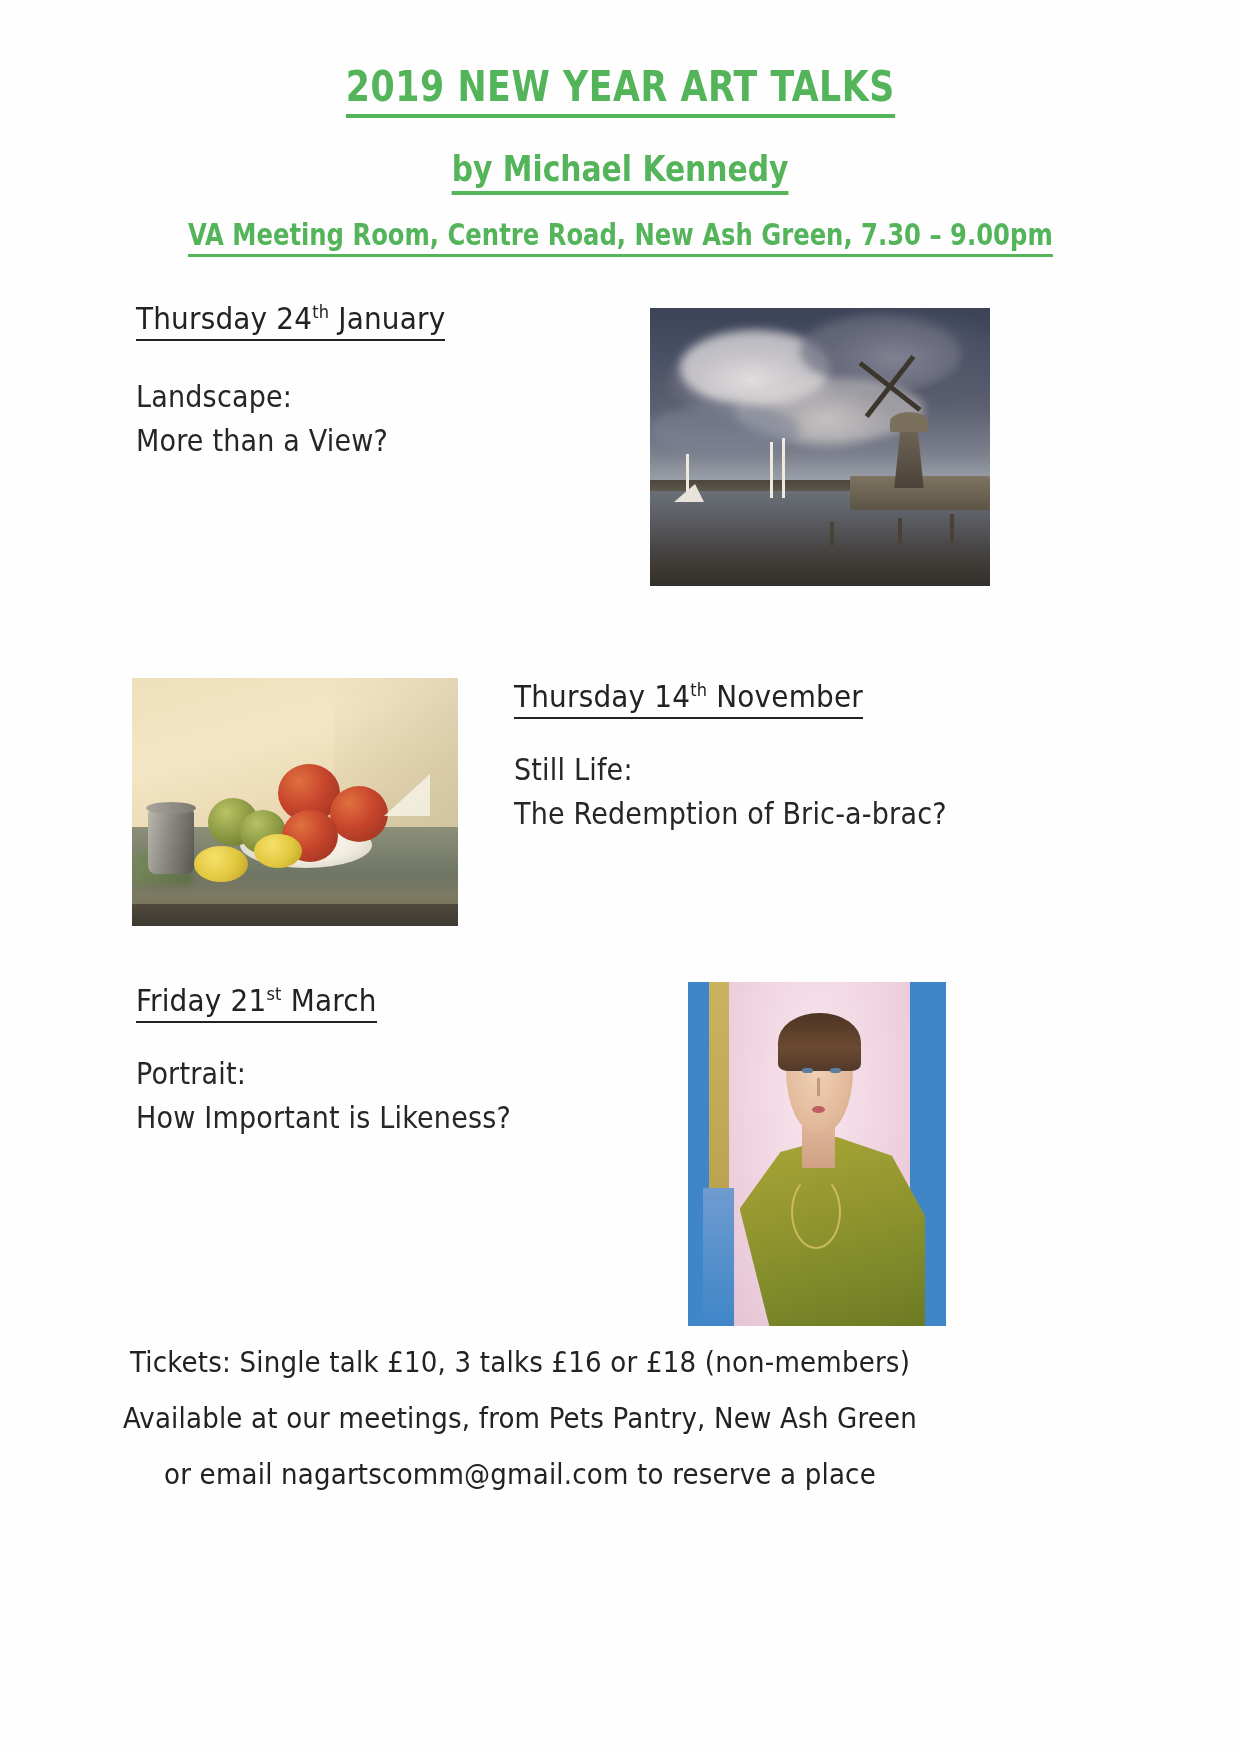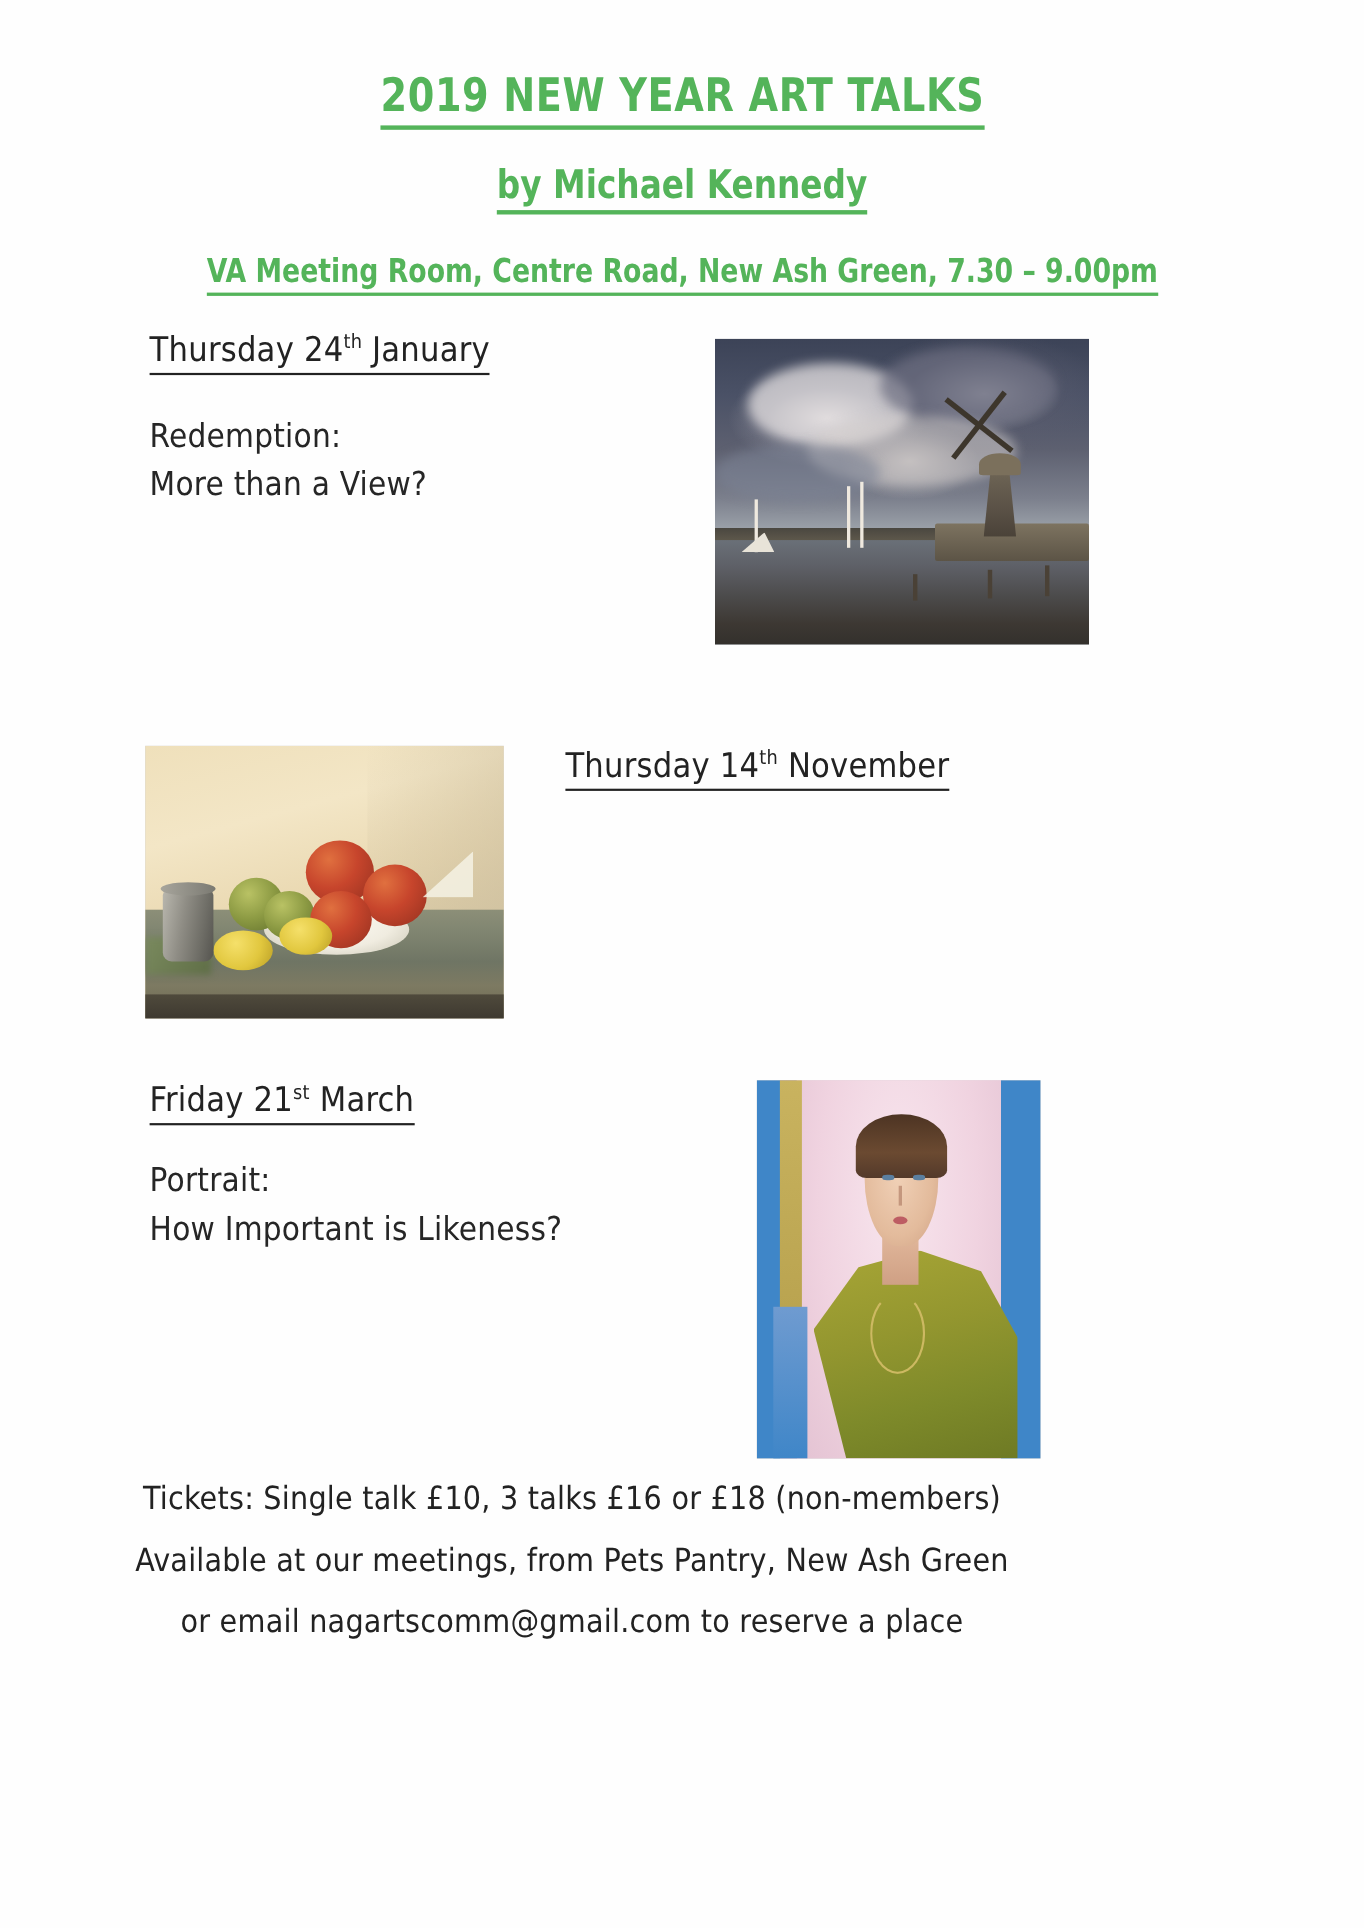--- a/index.html
+++ b/index.html
@@ -51,21 +51,21 @@
     font-family: "DejaVu Sans Condensed", "Liberation Sans Narrow", "Liberation Sans", sans-serif;
     font-weight: bold;
     font-size: 36px;
     color: #54b45a;
     border-bottom: 4px solid #54b45a;
     padding-bottom: 2px;
     transform: scaleX(0.92);
     white-space: nowrap;
   }
   .title-venue-wrap {
-    margin-top: 34px;
+    margin-top: 22px;
   }
   .title-venue {
     display: inline-block;
     font-family: "DejaVu Sans Condensed", "Liberation Sans Narrow", "Liberation Sans", sans-serif;
     font-weight: bold;
     font-size: 30px;
     color: #54b45a;
     border-bottom: 3px solid #54b45a;
     padding-bottom: 2px;
     transform: scaleX(0.90);
@@ -294,21 +294,21 @@
     <div class="title-venue-wrap">
       <span class="title-venue">VA  Meeting Room, Centre Road, New Ash Green, 7.30 – 9.00pm</span>
     </div>
   </div>
 
   <div class="talk-date" style="left:136px; top:300px;">
     <span>Thursday 24</span><sup>th</sup>
     <span>January</span>
   </div>
   <div class="talk-body" style="left:136px; top:375px;">
-    <div>Redemption:</div>
+    <div>Landscape:</div>
     <div>More than a View?</div>
   </div>
 
   <div class="artwork" id="art-landscape">
     <div class="art-layer lnd-sky"></div>
     <div class="art-layer lnd-cloud" style="left:30px; top:22px; width:150px; height:76px; background:rgba(225,221,223,0.75);"></div>
     <div class="art-layer lnd-cloud" style="left:150px; top:8px; width:160px; height:70px; background:rgba(108,110,128,0.7);"></div>
     <div class="art-layer lnd-cloud" style="left:84px; top:70px; width:190px; height:64px; background:rgba(214,208,206,0.55);"></div>
     <div class="art-layer lnd-cloud" style="left:0px; top:96px; width:150px; height:52px; background:rgba(124,132,150,0.55);"></div>
     <div class="art-layer lnd-shore"></div>
@@ -343,20 +343,24 @@
     <div class="art-layer sl-fruit sl-lemon" style="left:62px; top:168px; width:54px; height:36px;"></div>
     <div class="art-layer sl-jug"></div>
     <div class="art-layer sl-jug-top"></div>
     <div class="art-layer" style="right:28px; top:96px; width:46px; height:42px; background:rgba(245,242,228,0.85); clip-path:polygon(0 100%,100% 100%,100% 0);"></div>
   </div>
 
   <div class="talk-date" style="left:514px; top:678px;">
     <span>Thursday 14</span><sup>th</sup>
     <span>November</span>
   </div>
+  <div class="talk-body" style="left:514px; top:748px;">
+    <div>Still Life:</div>
+    <div>The Redemption of Bric-a-brac?</div>
+  </div>
 
   <div class="talk-date" style="left:136px; top:982px;">
     <span>Friday 21</span><sup>st</sup>
     <span>March</span>
   </div>
   <div class="talk-body" style="left:136px; top:1052px;">
     <div>Portrait:</div>
     <div>How Important is Likeness?</div>
   </div>
 

